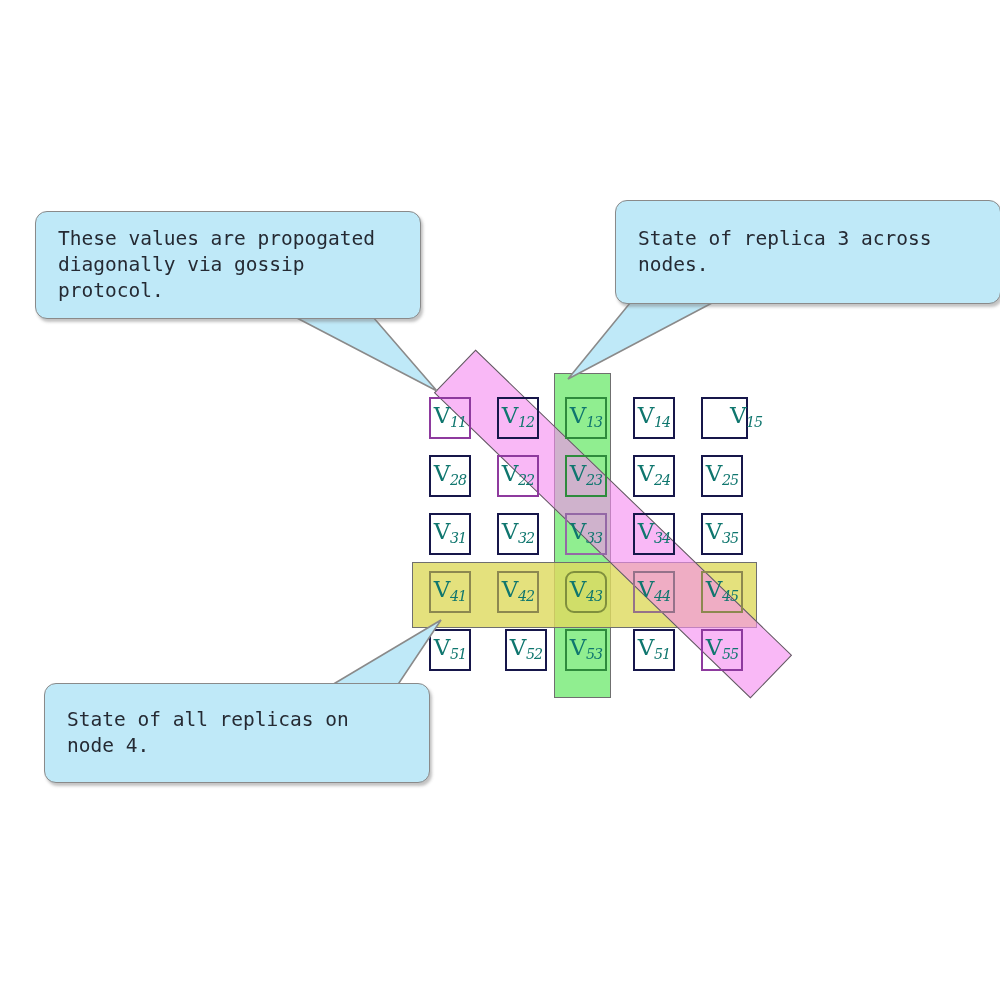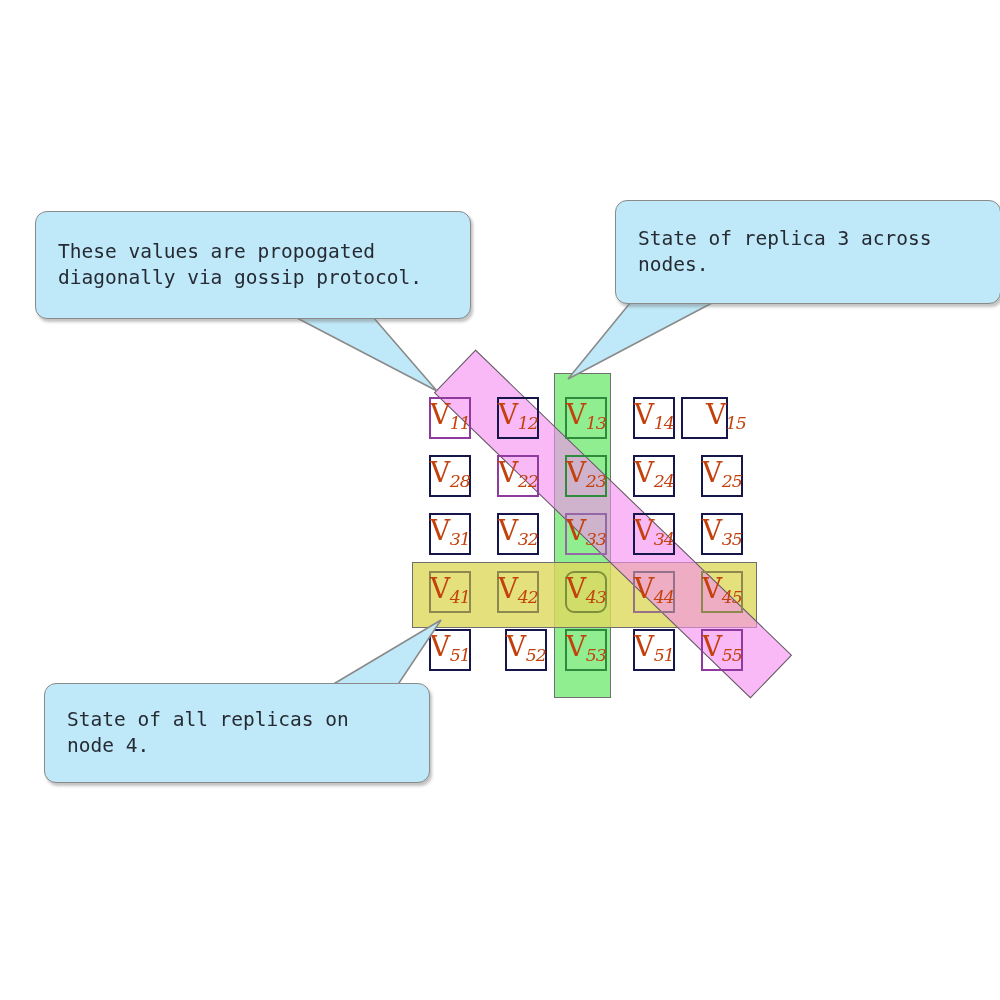--- a/index.html
+++ b/index.html
@@ -61,22 +61,22 @@
     box-sizing: border-box;
     border: 2.5px solid #16164a;
     background: transparent;
     display: flex;
     align-items: center;
     justify-content: center;
     z-index: 20;
   }
   .cell .lbl {
     font-family: "DejaVu Serif", serif;
-    font-size: 28px;
-    color: #c2410c;
+    font-size: 23px;
+    color: #0f766e;
     line-height: 1;
     letter-spacing: -0.5px;
     transform: translateY(-1px);
   }
   .cell .lbl sub {
     font-size: 0.62em;
     font-style: italic;
     letter-spacing: -1px;
     vertical-align: -0.28em;
   }
@@ -133,21 +133,21 @@
       </div>
       <div class="cell " style="left: 497px; top: 397px;">
         <span class="lbl">V<sub>12</sub></span>
       </div>
       <div class="cell hl-green" style="left: 565px; top: 397px;">
         <span class="lbl">V<sub>13</sub></span>
       </div>
       <div class="cell " style="left: 633px; top: 397px;">
         <span class="lbl">V<sub>14</sub></span>
       </div>
-      <div class="cell " style="left: 681px; top: 397px; padding-left: 43px;">
+      <div class="cell " style="left: 701px; top: 397px; padding-left: 43px;">
         <span class="lbl">V<sub>15</sub></span>
       </div>
       <div class="cell " style="left: 429px; top: 455px;">
         <span class="lbl">V<sub>28</sub></span>
       </div>
       <div class="cell hl-magenta" style="left: 497px; top: 455px;">
         <span class="lbl">V<sub>22</sub></span>
       </div>
       <div class="cell hl-green" style="left: 565px; top: 455px;">
         <span class="lbl">V<sub>23</sub></span>
@@ -204,21 +204,21 @@
         <span class="lbl">V<sub>55</sub></span>
       </div>
     </div>
 
   <svg class="tail-svg" viewBox="0 0 1000 1000">
     <polygon points="295,317 373,317 437,391" fill="#BFE9F8" stroke="#8a8a8a" stroke-width="1.6"></polygon>
     <polygon points="630,303 712,303 568,379" fill="#BFE9F8" stroke="#8a8a8a" stroke-width="1.6"></polygon>
     <polygon points="305,701 387,701 441,620" fill="#BFE9F8" stroke="#8a8a8a" stroke-width="1.6"></polygon>
   </svg>
 
-  <div class="callout" id="callout-0" style="left: 35px; top: 211px; width: 436px; height: 108px;">
+  <div class="callout" id="callout-0" style="left: 35px; top: 211px; width: 386px; height: 108px;">
     <div class="callout-text">These values are propogated
 diagonally via gossip protocol.</div>
   </div>
 
   <div class="callout" id="callout-1" style="left: 581px; top: 200px; width: 386px; height: 104px; margin-left: 34px;">
     <div class="callout-text">State of replica 3 across nodes.</div>
   </div>
 
   <div class="callout" id="callout-2" style="left: 44px; top: 683px; width: 386px; height: 100px;">
     <div class="callout-text">State of all replicas on node 4.</div>

